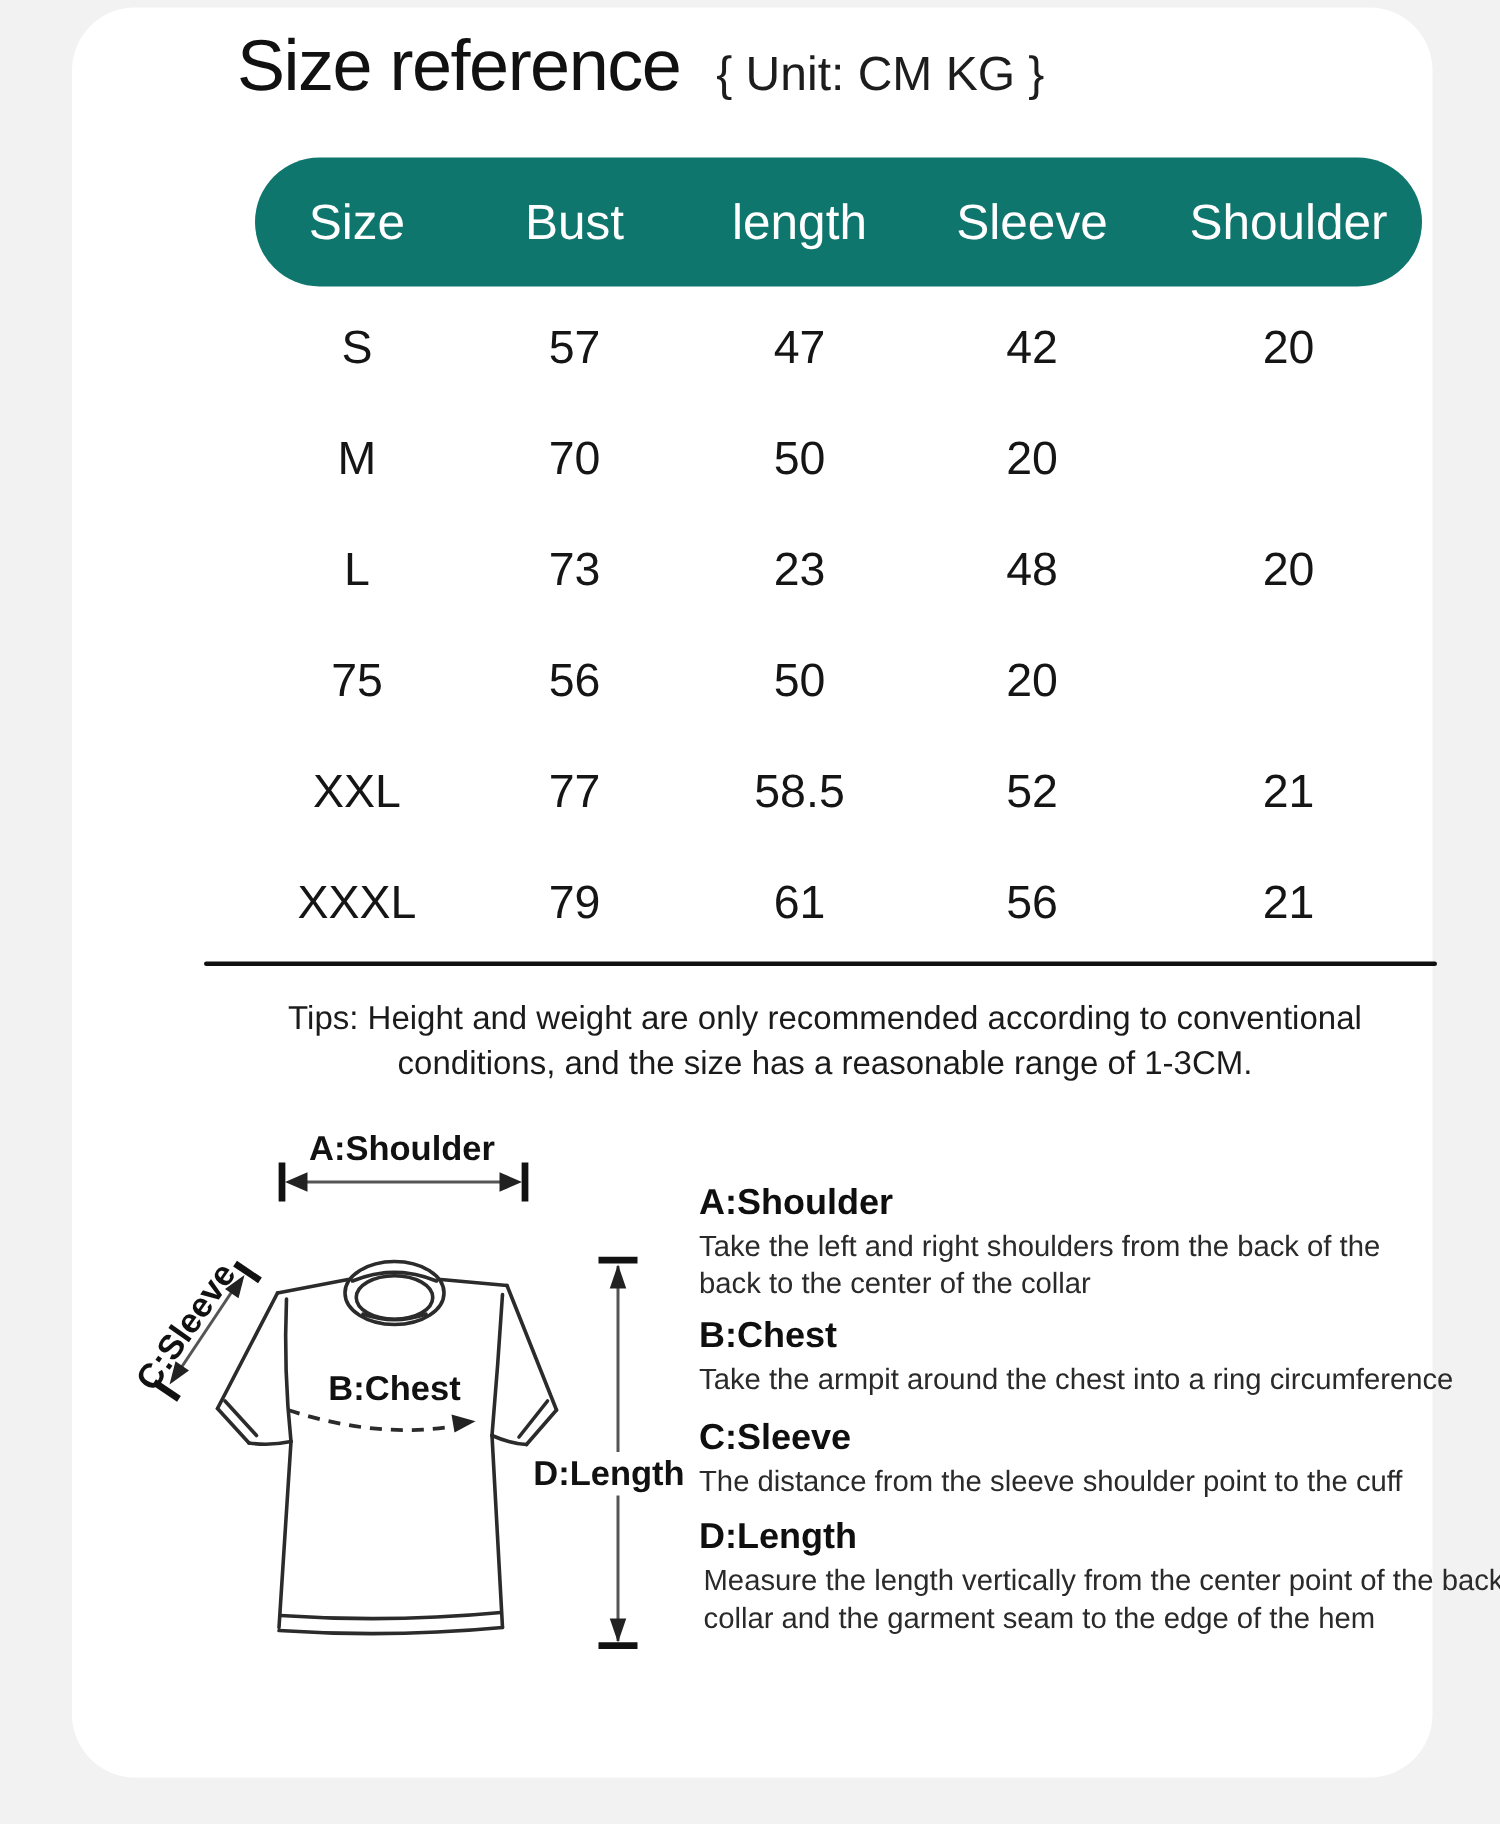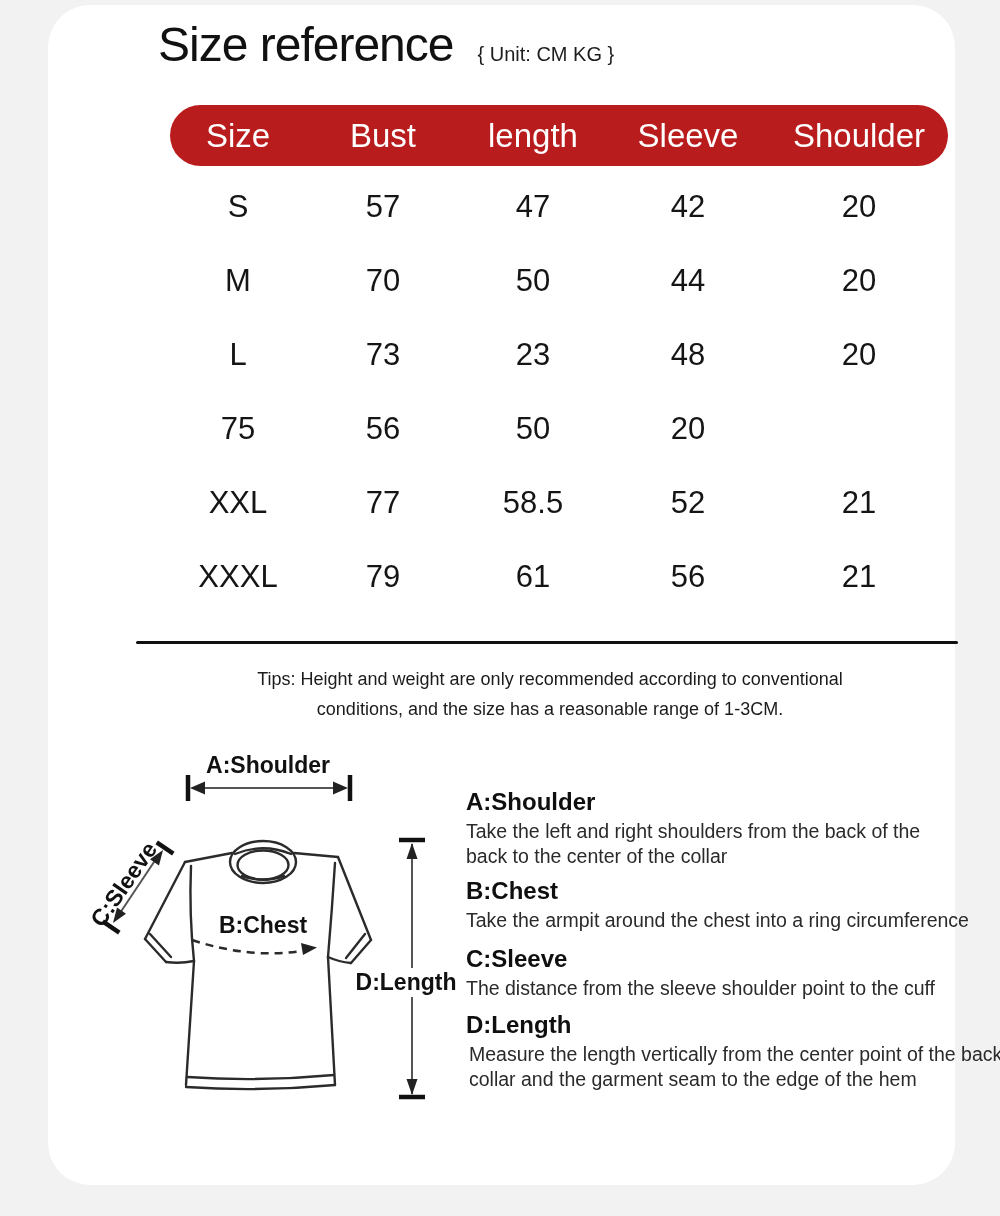--- a/index.html
+++ b/index.html
@@ -15,45 +15,45 @@
     background:#ffffff;border-radius:42px;
   }
   
   .title-row{
     position:absolute;left:106px;top:8px;
     display:flex;align-items:baseline;gap:20px;white-space:nowrap;
   }
   .title-row h1{
     margin:4px;font-size:48px;font-weight:400;color:#111;letter-spacing:-1px;
   }
-  .unit-note{font-size:20px;color:#1d1d1d;font-weight:400;}
+  .unit-note{font-size:32px;color:#1d1d1d;font-weight:400;}
   
   .table-wrap{position:absolute;left:122px;top:100px;width:778px;}
   .thead{
-    height:61px;background:#b91c1c;border-radius:43px;
+    height:86px;background:#0f766e;border-radius:43px;
     display:grid;grid-template-columns:136px 154px 146px 164px 178px;
     align-items:center;
   }
   .thead span{
     color:#ffffff;font-size:33px;text-align:center;font-weight:400;
   }
   .tbody{margin-top:4px;}
   .tr{
     display:grid;grid-template-columns:136px 154px 146px 164px 178px;
     height:74px;align-items:center;
   }
   .tr span{font-size:31px;color:#151515;text-align:center;}
   
   .divider{
     position:absolute;left:88px;top:636px;width:822px;height:3px;
     background:#101010;border-radius:2px;
   }
   .tips{
     position:absolute;left:58px;top:659px;width:888px;
-    text-align:center;font-size:18px;line-height:30px;color:#1b1b1b;
+    text-align:center;font-size:22px;line-height:30px;color:#1b1b1b;
   }
   
   .diagram{position:absolute;left:40px;top:745px;width:400px;height:370px;}
   .diagram svg{position:absolute;left:0;top:0;}
   .dlabel{
     position:absolute;font-weight:700;font-size:23px;color:#111;
     text-align:center;white-space:nowrap;
   }
   .dlabel.a{left:100px;top:2px;width:160px;}
   .dlabel.c{left:-34px;top:121px;width:140px;transform:rotate(-55deg);}
@@ -94,21 +94,20 @@
         <span>S</span>
         <span>57</span>
         <span>47</span>
         <span>42</span>
         <span>20</span>
       </div>
       <div class="tr">
         <span>M</span>
         <span>70</span>
         <span>50</span>
-        <span>44</span>
         <span>20</span>
       </div>
       <div class="tr">
         <span>L</span>
         <span>73</span>
         <span>23</span>
         <span>48</span>
         <span>20</span>
       </div>
       <div class="tr">

